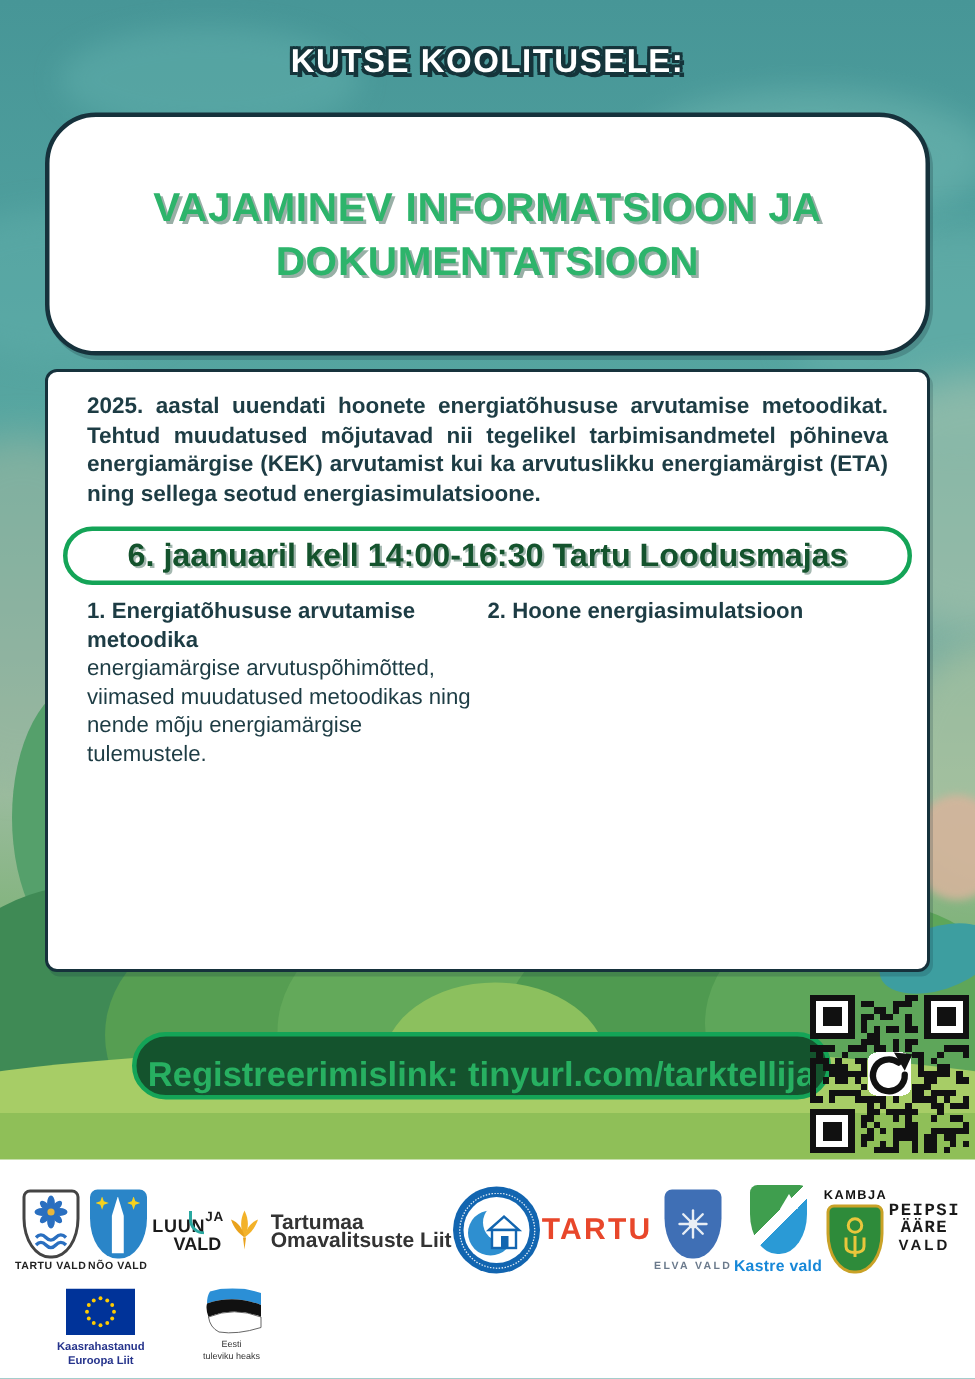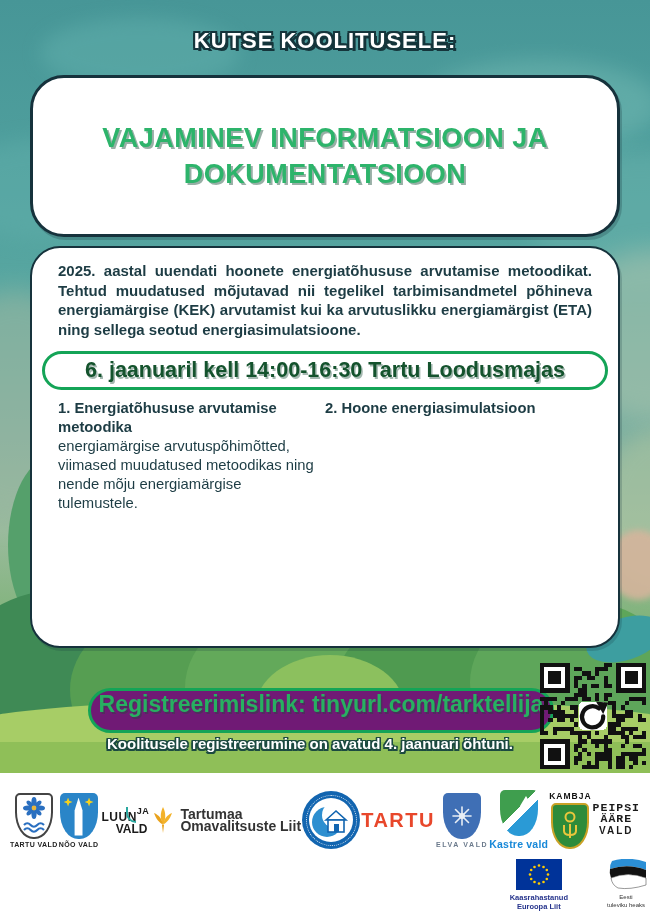--- a/index.html
+++ b/index.html
@@ -39,40 +39,40 @@
 
   
   .title-card { position:absolute; z-index:3; left:30px; top:75px; width:590px; height:162px;
                 background:#fff; border:3px solid #16323c; border-radius:34px;
                 display:flex; flex-direction:column; justify-content:center; text-align:center;
                 box-shadow:2px 3px 0 rgba(22,50,60,.25); }
   .title-card span { display:block; font-size:27px; font-weight:800; letter-spacing:.5px;
                      color:#2db46b; line-height:36px; text-shadow:2px 2px 0 rgba(27,77,58,.45); }
 
   .intro-card { position:absolute; z-index:3; left:30px; top:246px; width:590px; height:402px;
-                background:#fff; border:2.5px solid #16323c; border-radius:30px;
+                background:#fff; border:2.5px solid #16323c; border-radius:8px;
                 padding:13px 26px 10px; overflow:hidden; box-shadow:2px 3px 0 rgba(22,50,60,.2); }
   .intro-card p.body { font-size:15px; line-height:19.5px; font-weight:600; color:#1d3c44;
                        text-align:justify; }
   .intro-card p.p1 { margin-bottom:12px; }
 
   .schedule-pill { margin:9px -16px 9px; border:3px solid #14a457; border-radius:34px;
                    background:#fff; padding:3px 8px; text-align:center; }
   .schedule-pill span { display:block; font-size:21.5px; line-height:27px; font-weight:800;
                         color:#14532d; text-shadow:1.5px 1.5px 0 rgba(27,77,58,.4); }
 
   .topics { display:flex; margin-top:6px; }
   .topic { flex:1; }
   .topic h3 { font-size:14.8px; line-height:19px; font-weight:800; color:#1d3c44; }
   .topic p { font-size:14.8px; line-height:19px; font-weight:500; color:#1d3c44; }
 
   
   .reg-pill { position:absolute; z-index:3; left:88px; top:688px; width:466px; height:45px;
-              background:#701a75; border:3px solid #14a457; border-radius:24px;
-              display:flex; align-items:flex-start; justify-content:center; cursor:pointer; }
+              background:#14532d; border:3px solid #14a457; border-radius:24px;
+              display:flex; align-items:flex-end; justify-content:center; cursor:pointer; }
   .reg-pill span { font-size:23px; font-weight:800; color:#27b061;
                    text-shadow:1.5px 1.5px 0 rgba(27,77,58,.4); }
   .reg-note { position:absolute; z-index:3; left:40px; top:735px; width:540px; text-align:center;
               font-size:15px; font-weight:700; color:#fff;
               text-shadow:-1.5px 0 0 #1c4a41,1.5px 0 0 #1c4a41,0 -1.5px 0 #1c4a41,0 1.5px 0 #1c4a41,
                           1.5px 1.5px 0 #1c4a41,-1.5px -1.5px 0 #1c4a41,-1.5px 1.5px 0 #1c4a41,1.5px -1.5px 0 #1c4a41; }
 
   
   .qr { position:absolute; z-index:3; left:540px; top:663px; width:106px; height:106px; }
   .qr svg { width:106px; height:106px; shape-rendering:crispEdges; }
@@ -122,21 +122,21 @@
                   border:1.5px dotted rgba(255,255,255,.85); }
   .trea-inner { width:44px; height:44px; border-radius:50%; background:#fff; position:relative; overflow:hidden; }
 
   .tartu-word { font-size:20px; font-weight:800; color:#e8472b; letter-spacing:1.5px; }
 
   .peipsi { text-align:center; color:#1a1a1a; line-height:10.5px; }
   .peipsi .bl { font-size:11.5px; font-weight:900; letter-spacing:1px;
                 font-family:"Liberation Mono","DejaVu Sans Mono",monospace; }
   .peipsi .vald { font-size:10px; font-weight:900; letter-spacing:2px; margin-top:2px; }
 
-  .funding-row { display:flex; justify-content:flex-end; align-items:flex-start; gap:34px; margin-top:4px; }
+  .funding-row { display:flex; justify-content:flex-start; align-items:flex-start; gap:34px; margin-top:4px;padding-left:38px; }
   .fund { display:flex; flex-direction:column; align-items:center; gap:3px; }
   .eu-cap { font-size:7.5px; font-weight:800; color:#26348c; text-align:center; line-height:9px; }
   .ee-cap { font-size:6px; font-weight:500; color:#333; text-align:center; line-height:7.5px; }
 </style>
 </head>
 <body>
 
 <div class="poster">
 
   <div class="bg">
@@ -182,21 +182,20 @@
       </div>
       <div class="topic">
         <h3>2. Hoone energiasimulatsioon</h3>
       </div>
     </div>
   </div>
 
   <div class="reg-pill">
     <span>Registreerimislink: tinyurl.com/tarktellija</span>
   </div>
-  <div class="reg-note">Koolitusele registreerumine on avatud 4. jaanuari õhtuni.</div>
 
   <div class="qr">
     <svg id="qr-svg" viewBox="0 0 25 25">
         <g fill="#111">
           <rect x="15" y="0" width="1" height="1"></rect>
           <rect x="16" y="0" width="1" height="1"></rect>
           <rect x="8" y="1" width="1" height="1"></rect>
           <rect x="9" y="1" width="1" height="1"></rect>
           <rect x="13" y="1" width="1" height="1"></rect>
           <rect x="14" y="1" width="1" height="1"></rect>

